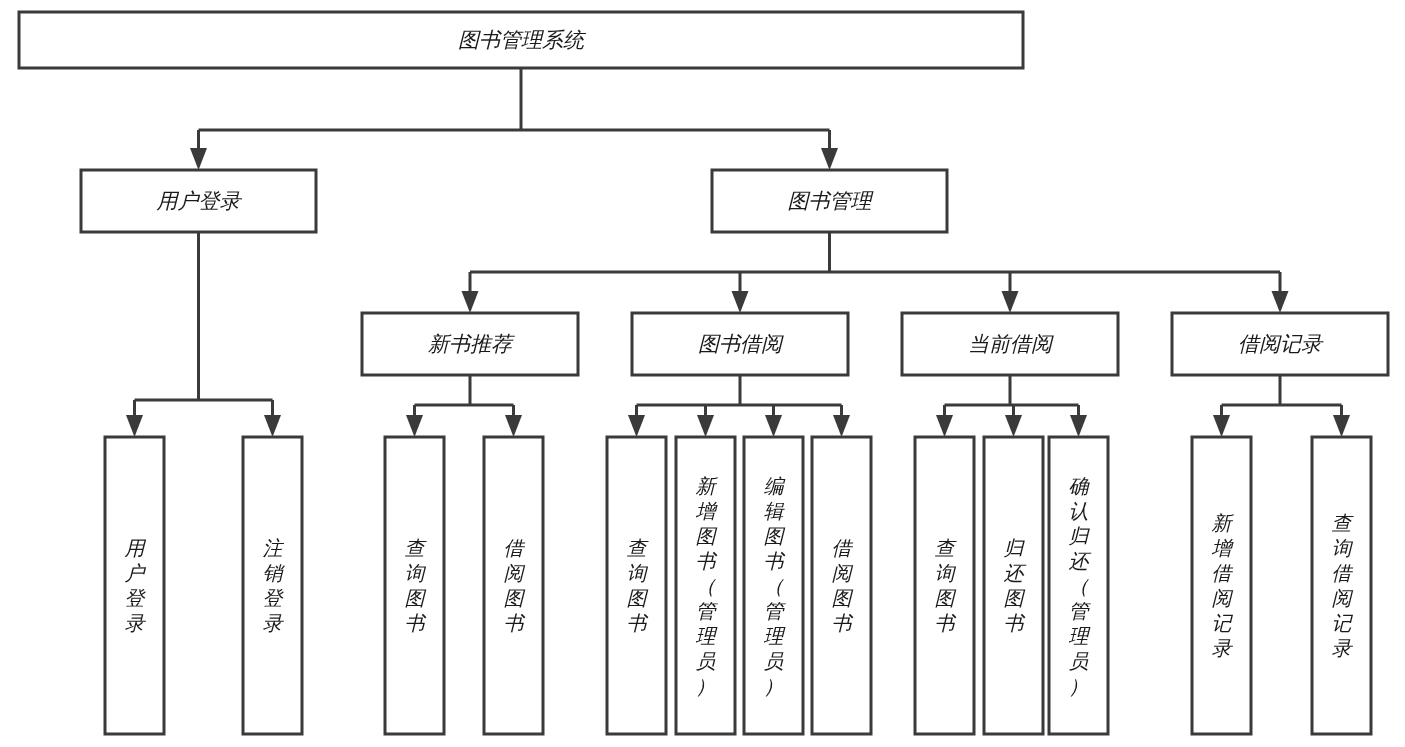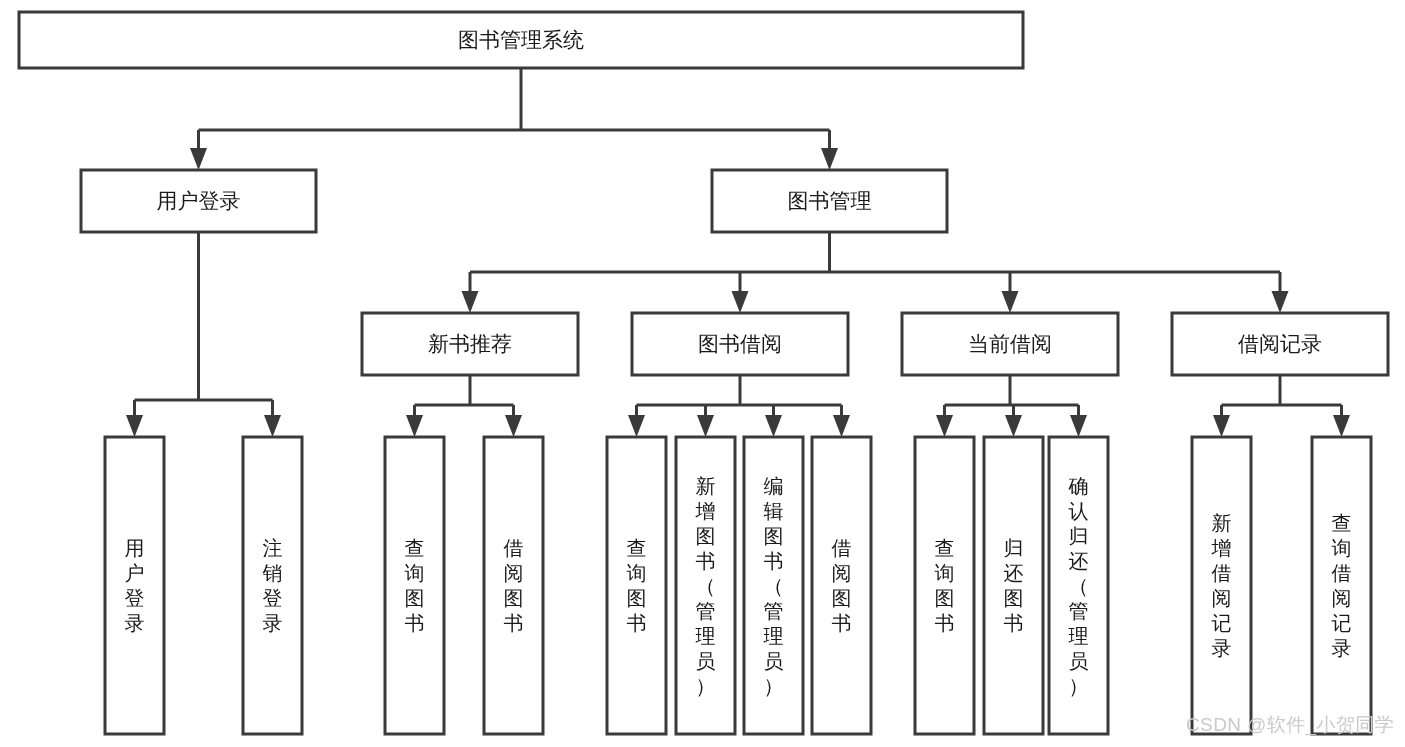--- a/index.html
+++ b/index.html
@@ -12,20 +12,21 @@
     width: 1405px;
     height: 747px;
     font-family: "Liberation Sans", "DejaVu Sans", sans-serif;
     overflow: hidden;
     position: relative;
   }
   #diagram-root {
     position: relative;
     width: 1405px;
     height: 747px;
+    font-style: italic;
   }
   svg#flowchart {
     position: absolute;
     left: 0;
     top: 0;
     width: 1405px;
     height: 747px;
     display: block;
   }
   .node-box {
@@ -203,14 +204,13 @@
         <g>
           <rect x="1192" y="437" width="59" height="297" class="node-box"></rect>
           <text x="1221.5" class="node-label-v"><tspan x="1221.5" y="530">新</tspan><tspan x="1221.5" y="555">增</tspan><tspan x="1221.5" y="580">借</tspan><tspan x="1221.5" y="605">阅</tspan><tspan x="1221.5" y="630">记</tspan><tspan x="1221.5" y="655">录</tspan></text>
         </g>
         <g>
           <rect x="1312" y="437" width="59" height="297" class="node-box"></rect>
           <text x="1341.5" class="node-label-v"><tspan x="1341.5" y="530">查</tspan><tspan x="1341.5" y="555">询</tspan><tspan x="1341.5" y="580">借</tspan><tspan x="1341.5" y="605">阅</tspan><tspan x="1341.5" y="630">记</tspan><tspan x="1341.5" y="655">录</tspan></text>
         </g>
       </g>
   </svg>
-  <div class="watermark">CSDN @软件_小贺同学</div>
 </div>
 
 </body></html>

